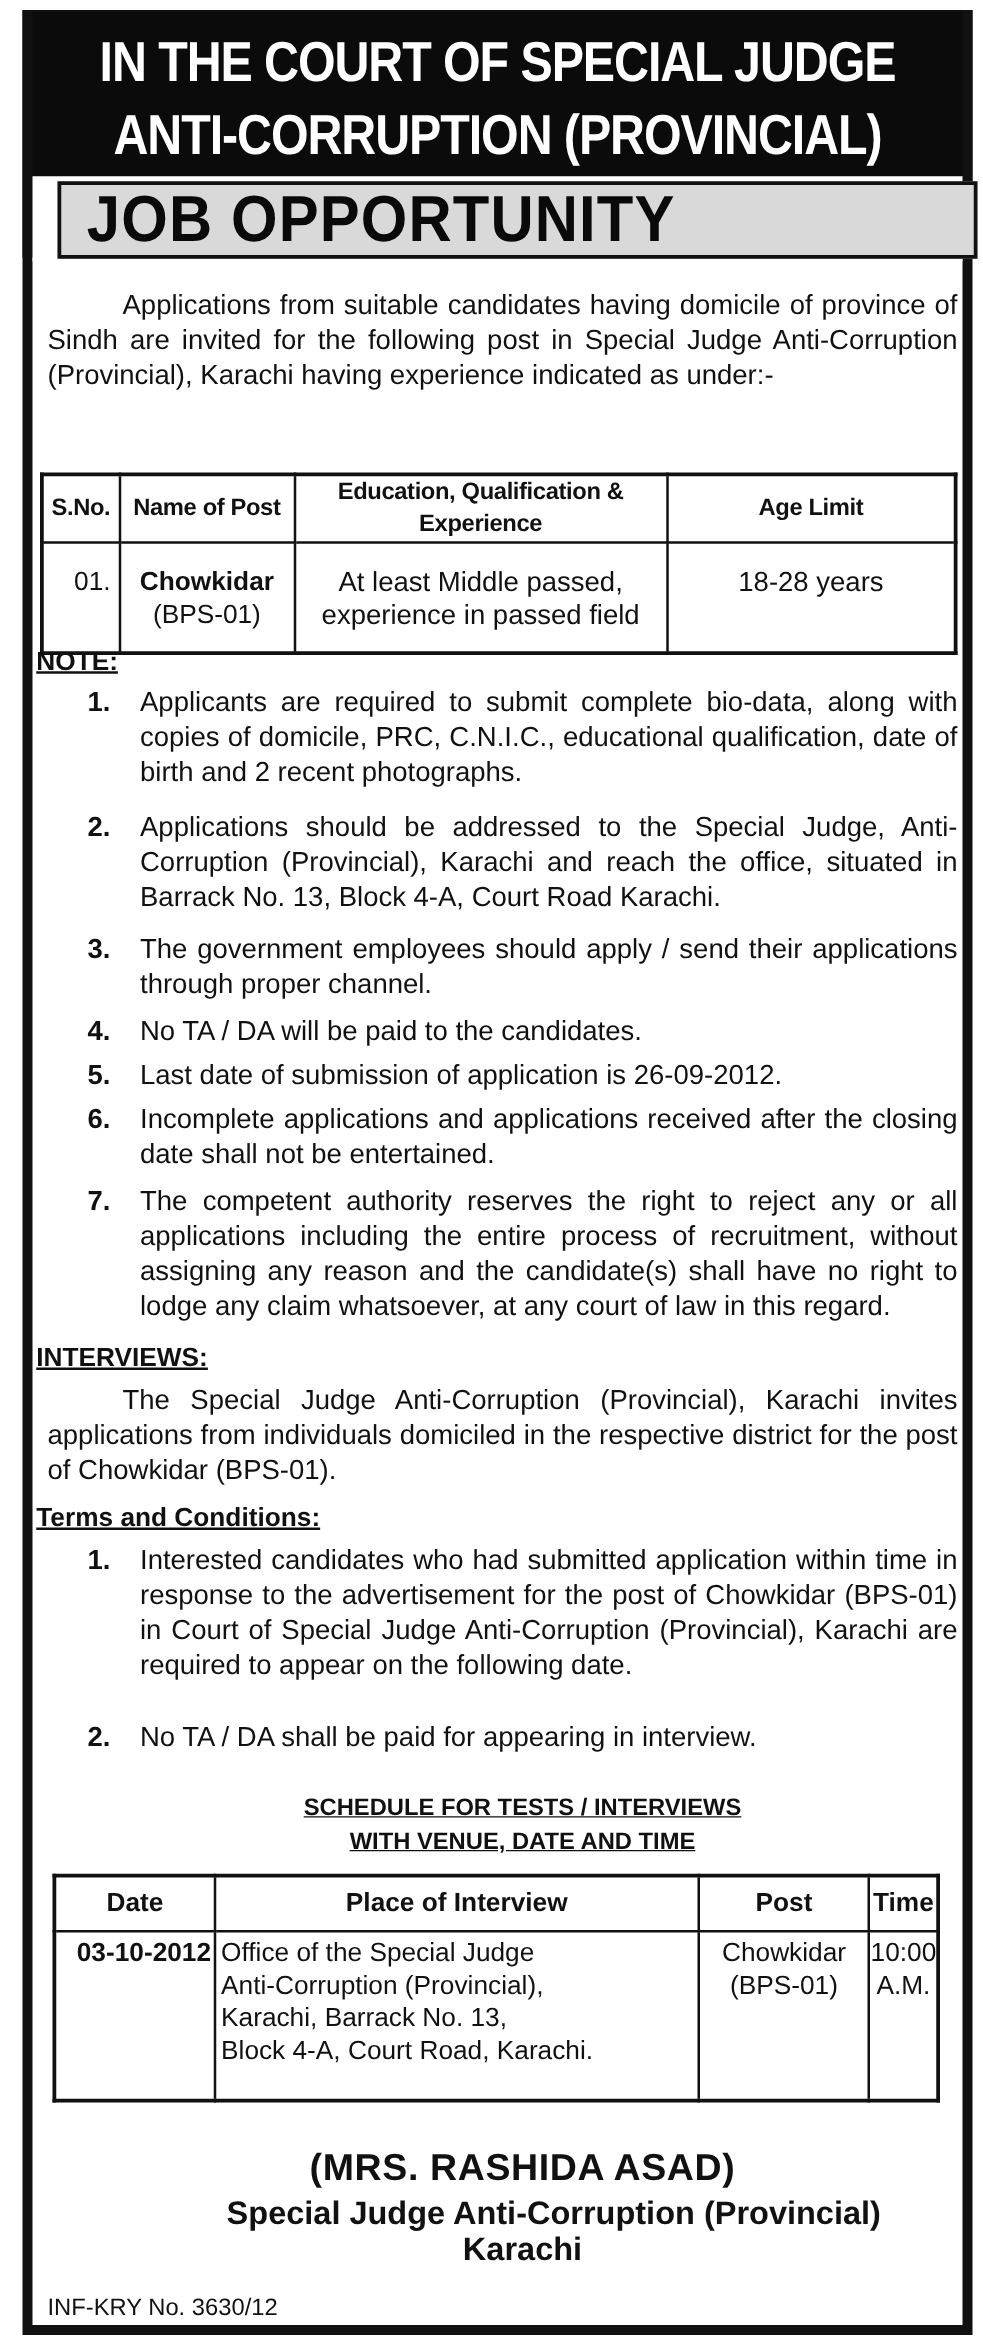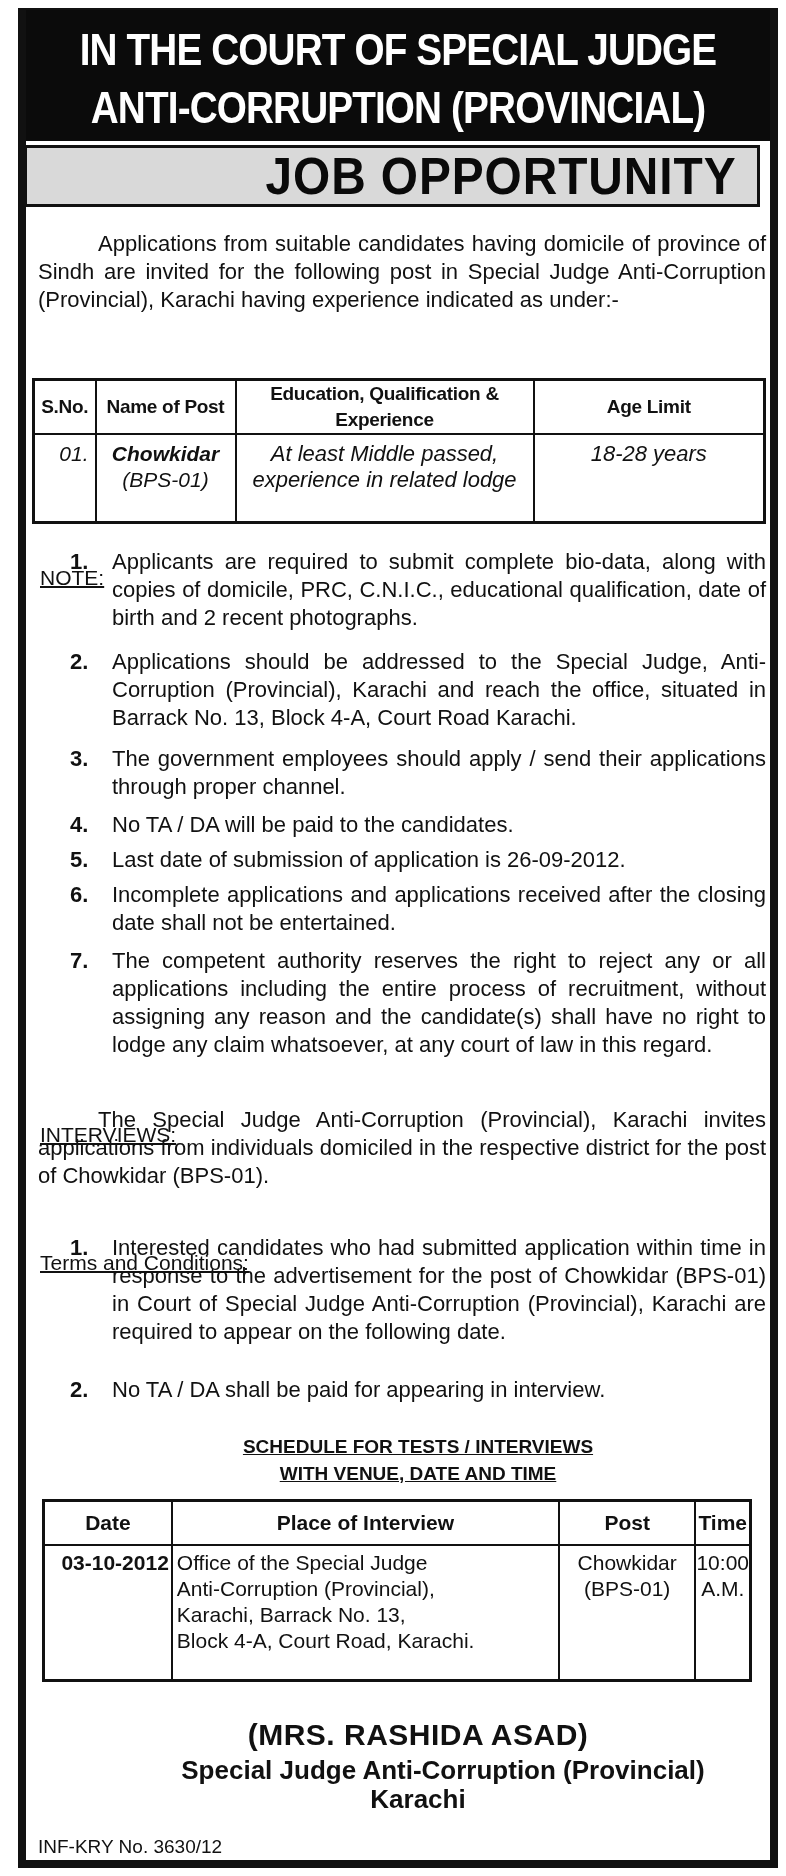--- a/index.html
+++ b/index.html
@@ -20,45 +20,45 @@
     font-size: 45px; letter-spacing: -1px; transform: scaleX(0.86); transform-origin: center;
   }
   .ht1 { top: 24px; }
   .ht2 { top: 82px; }
 
   .banner-outer {
     position: absolute; left: 26px; top: 141px; width: 744px; height: 68px;
     background: #fff;
   }
   .banner {
-    position: absolute; left: 24px; top: 145px; width: 736px; height: 62px;
+    position: absolute; left: 46px; top: 145px; width: 736px; height: 62px;
     border: 3px solid #111; background: #d9d9d9;
-    display: flex; align-items: center; justify-content: flex-end;
+    display: flex; align-items: center; justify-content: flex-start;
   }
   .banner-text {
     font-weight: bold; font-size: 52px; letter-spacing: 1px; transform: scaleX(0.92);
     color: #0a0a0a;
   }
 
   .para {
     position: absolute; font-size: 22px; line-height: 28px; text-align: justify;
     text-align-last: left; color: #111; transform-origin: left top;
   }
   .intro { left: 38px; top: 230px; width: 728px; text-indent: 60px; }
 
   table { border-collapse: collapse; position: absolute; }
   td, th { border: 2px solid #111; font-size: 21px; line-height: 26px; color: #111; }
 
   .post-table { left: 32px; top: 378px; width: 734px; border: 3px solid #111; }
   .post-table th { font-weight: bold; height: 44px; font-size: 19px; letter-spacing: -0.3px; margin-left: 22px; }
-  .post-table td { vertical-align: top; padding-top: 6px; height: 88px; font-style: italic; }
+  .post-table td { vertical-align: top; padding-top: 18px; height: 88px; }
 
   .sec-head {
-    position: absolute; left: 40px; font-weight: normal; font-size: 21px;
-    text-decoration: underline; text-decoration-thickness: 2px; margin-top: 48px;
+    position: absolute; left: 29px; font-weight: bold; font-size: 21px;
+    text-decoration: underline; text-decoration-thickness: 2px;
   }
 
   .list-item { position: absolute; left: 70px; width: 696px; font-size: 22px; line-height: 28px; }
   .list-num { position: absolute; left: 0; top: 0; font-weight: bold; width: 42px; }
   .list-text { margin-left: 42px; text-align: justify; text-align-last: left; }
 
   .sched-head {
     position: absolute; left: 18px; width: 800px; text-align: center; font-weight: bold;
     font-size: 19px; line-height: 25px; text-decoration: underline;
   }
@@ -101,21 +101,21 @@
   </thead>
   <tbody>
     <tr>
       <td style="text-align:right;padding-right:6px">01.</td>
       <td style="text-align:center">
         <div style="font-weight:bold">Chowkidar</div>
         <div>(BPS-01)</div>
       </td>
       <td style="text-align:center;font-size:22px">
         <div>At least Middle passed,</div>
-        <div>experience in related lodge</div>
+        <div>experience in passed field</div>
       </td>
       <td style="text-align:center;font-size:22px">18-28 years</td>
     </tr>
   </tbody>
 </table>
 
 <div class="sec-head" style="top:518px">NOTE:</div>
 
 <div class="list-item" style="top:548px">
   <span class="list-num">1.</span>

